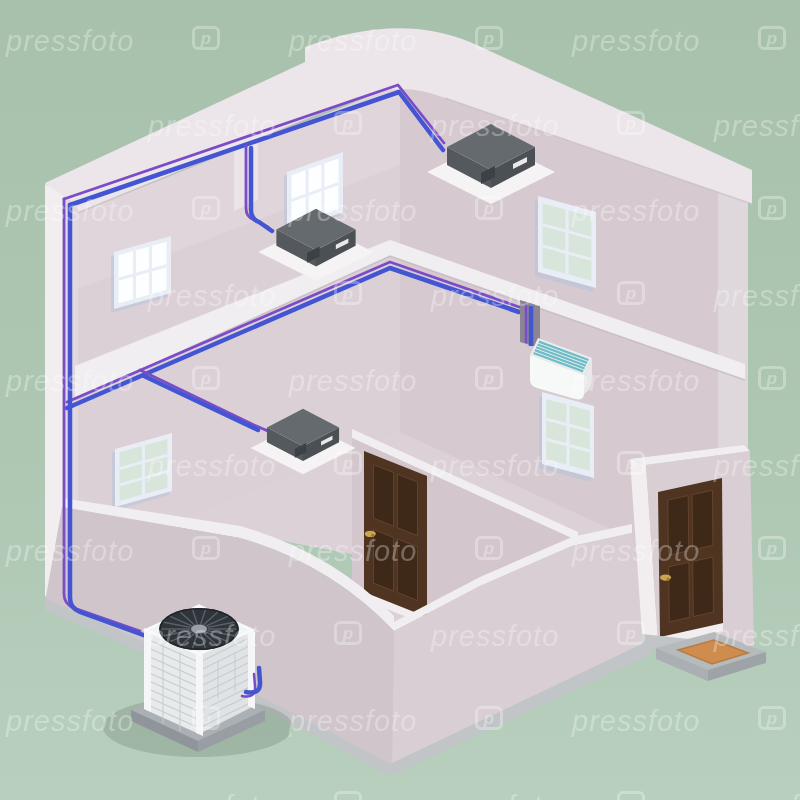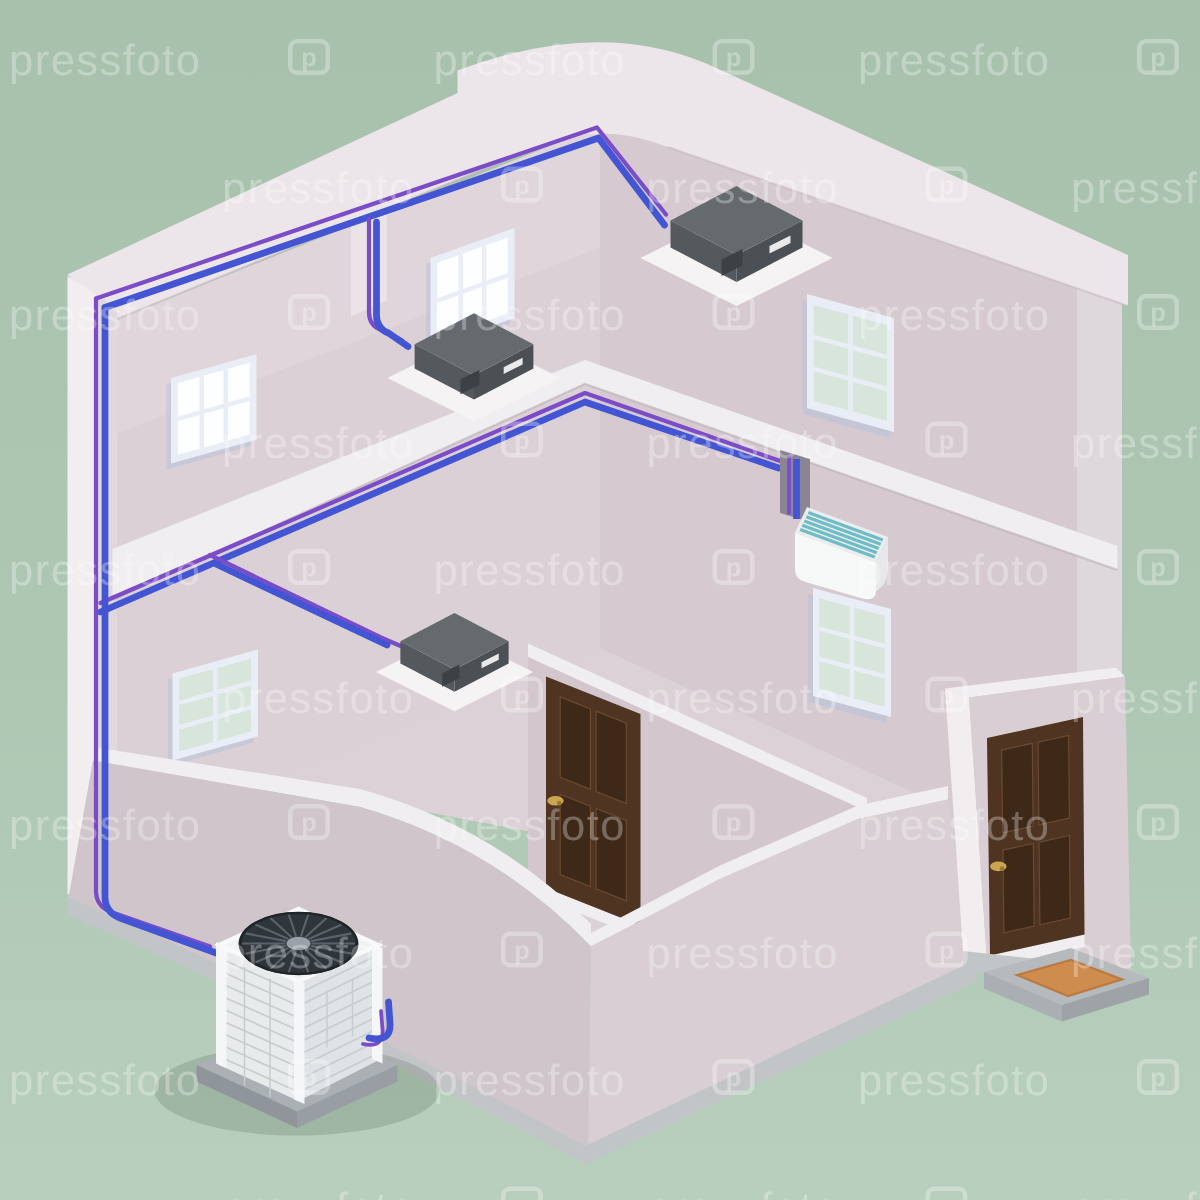--- a/index.html
+++ b/index.html
@@ -3,21 +3,21 @@
 <meta charset="utf-8">
 <style>
   html,body{margin:0;padding:0;}
   #stage{
     position:relative;width:800px;height:800px;overflow:hidden;
     background:linear-gradient(180deg,var(--bg-top) 0%,var(--bg-mid) 55%,var(--bg-bottom) 100%);
     font-family:"Liberation Sans", sans-serif;
   }
   #scene{position:absolute;left:0;top:0;}
   #wm-layer{position:absolute;left:0;top:0;width:800px;height:800px;}
-  .wm-cell{position:absolute;white-space:nowrap;}
+  .wm-cell{position:absolute;white-space:nowrap;font-style:italic;}
   .wm-text{
     font-family:"Liberation Sans", sans-serif;
     font-size:29px;font-weight:400;letter-spacing:1px;
     color:var(--wm-color);
   }
   .wm-badge{
     position:absolute;left:186px;top:1px;width:22px;height:18px;
     border:3px solid var(--wm-color);border-radius:6px;
     display:flex;align-items:center;justify-content:center;
   }

